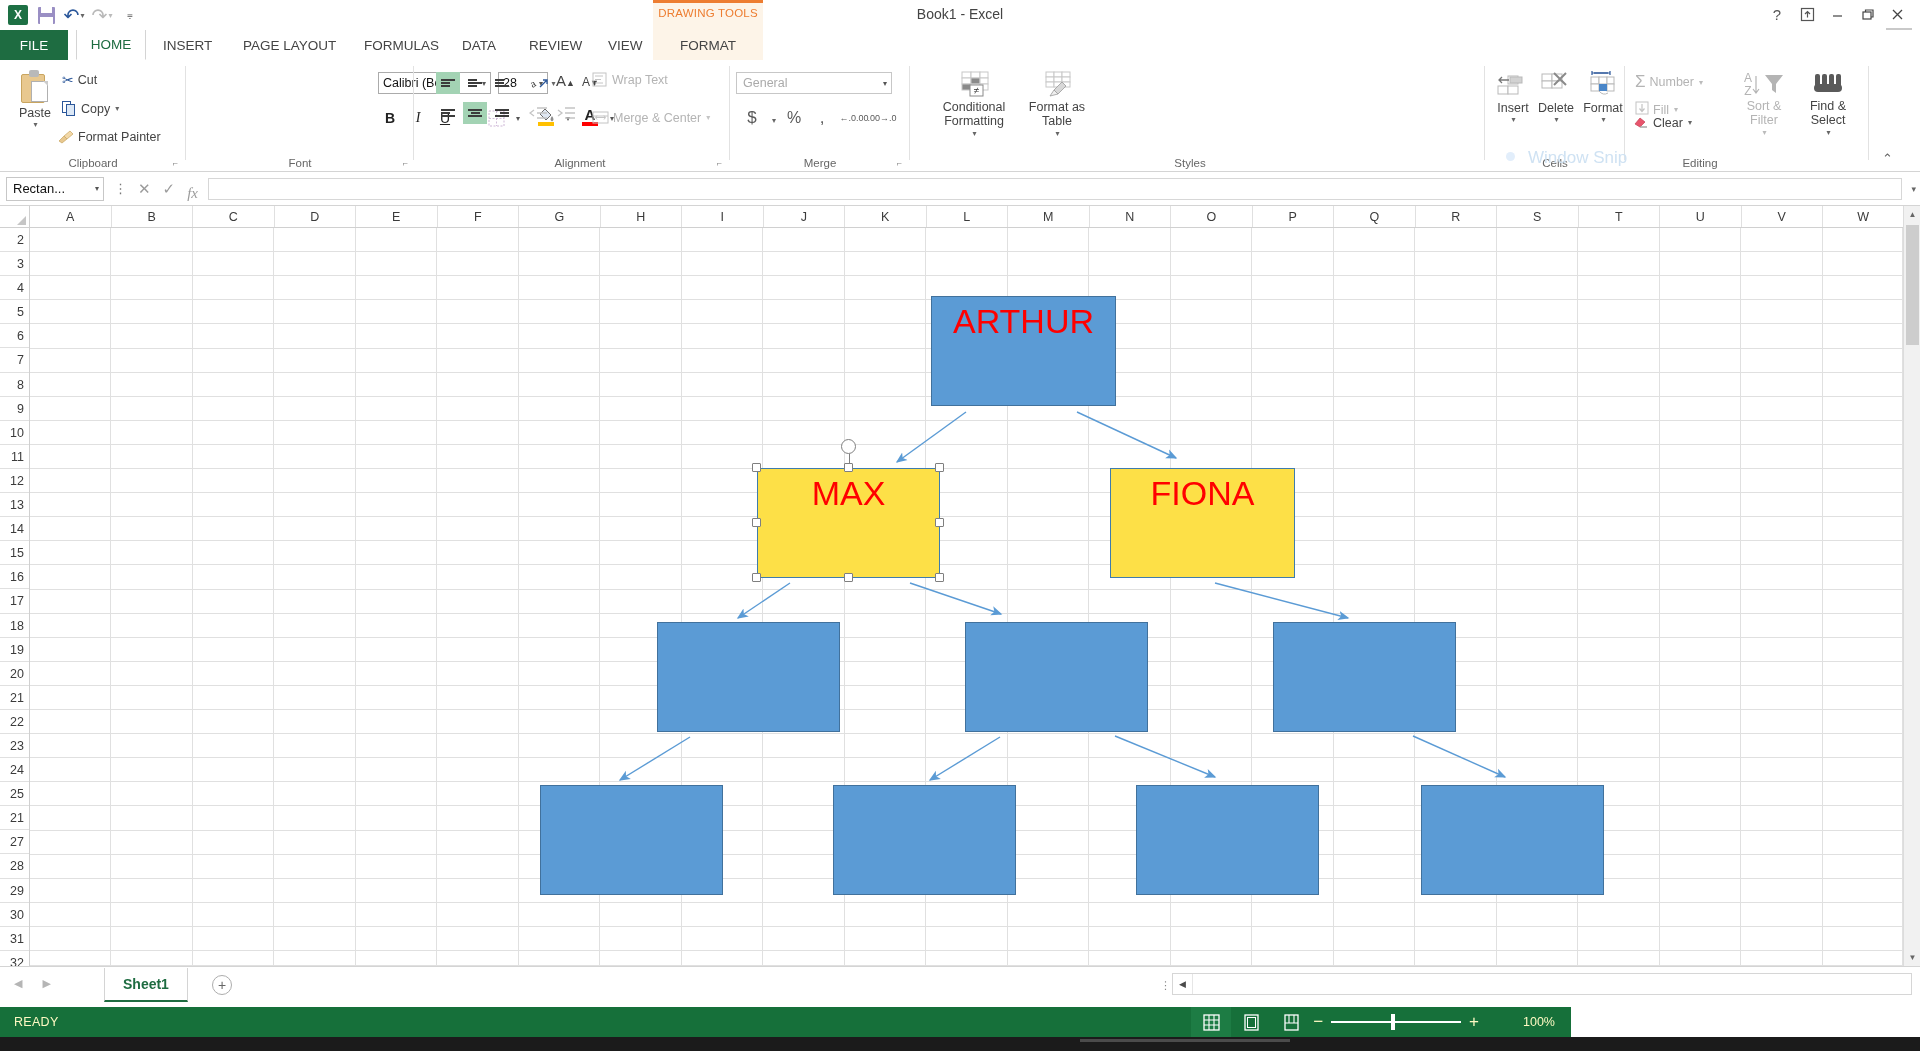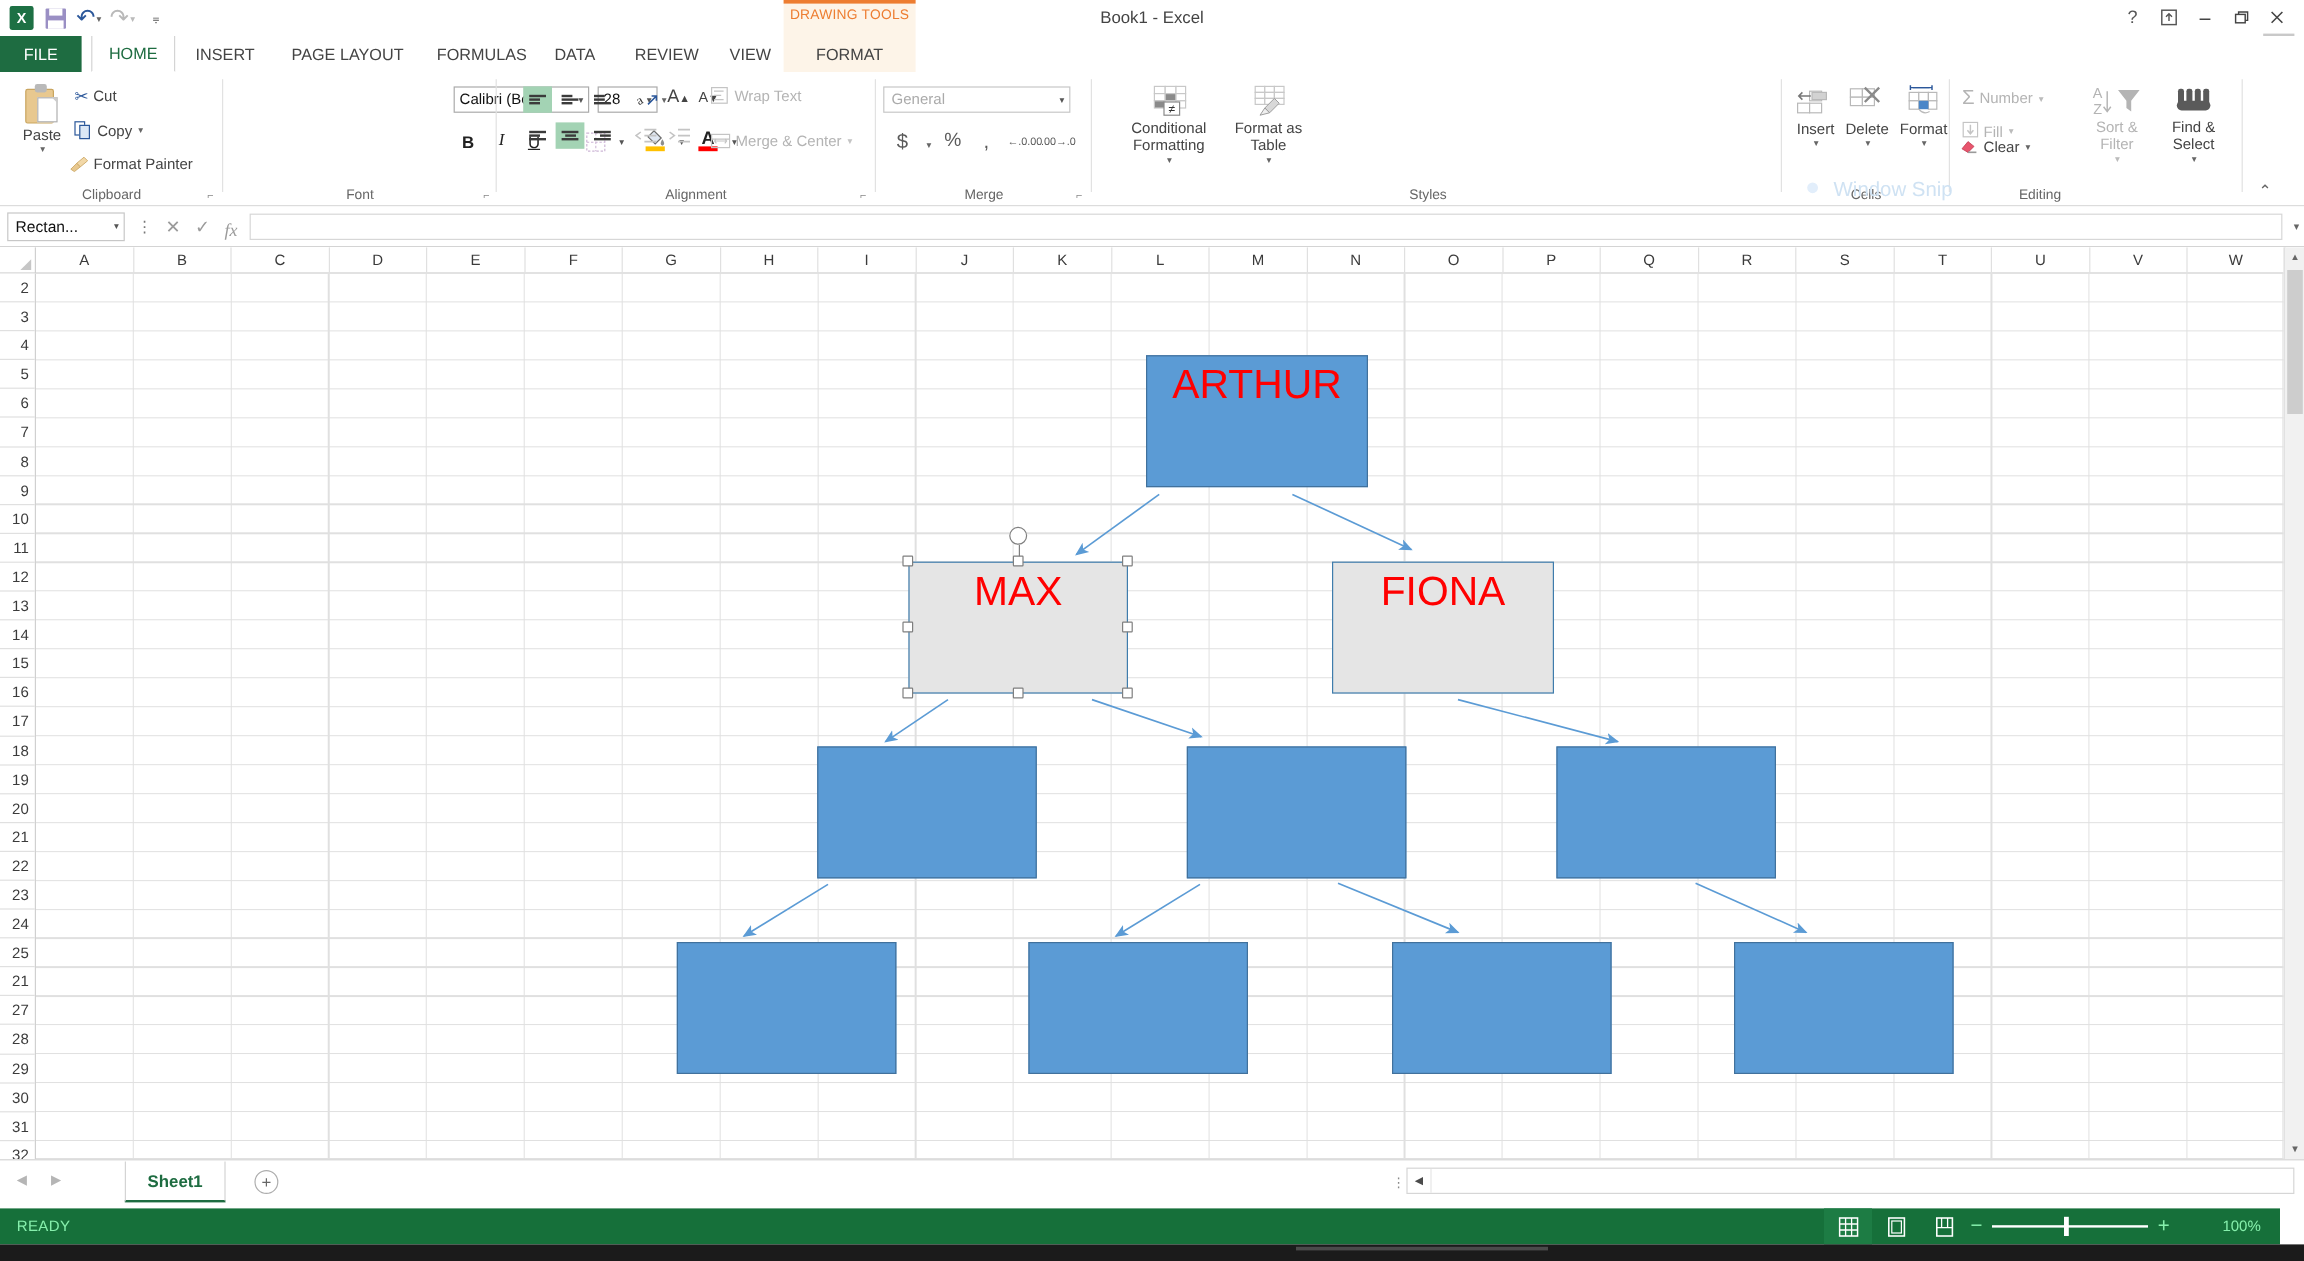--- a/index.html
+++ b/index.html
@@ -215,22 +215,22 @@
   }
   .vscroll .upa { top:0; } .vscroll .dna { bottom:0; }
   .vthumb { position:absolute; left:2px; top:19px; width:13px; height:120px; background:#cdcdcd; }
 
   
   .shapes { position:absolute; left:0; top:0; width:100%; height:100%; }
   .shape {
     position:absolute; display:flex; align-items:flex-start; justify-content:center;
     font-size: 34px; color:#ff0000; font-family: "Liberation Sans", sans-serif;
   }
-  .shape.blue { background:#5b9bd5; border:1.5px solid #41719c;margin-left:24px; }
-  .shape.gold { background:#e5e5e5; border:1.5px solid #3f7cac; }
+  .shape.blue { background:#5b9bd5; border:1.5px solid #41719c; }
+  .shape.gold { background:#fde047; border:1.5px solid #3f7cac; }
   .shape span { margin-top: 6px; line-height:1.1; }
 
   .handle {
     position:absolute; width:9px; height:9px; background:#fff;
     border:1px solid #7f7f7f; border-radius:1px;
   }
   .rot-handle {
     position:absolute; width:15px; height:15px; border:1.5px solid #7f7f7f; border-radius:50%;
     background:#fff;
   }
@@ -256,21 +256,21 @@
   .hscroll {
     position:absolute; left:1172px; top:6px; right:8px; height:22px; background:#fff; border:1px solid #d6d6d6;
   }
   .hsb-left {
     position:absolute; left:0; top:0; width:20px; height:20px; display:flex; align-items:center; justify-content:center;
     color:#4b4b4b; font-size:9px; border-right:1px solid #e6e6e6;
   }
 
   
   .statusbar {
-    position:absolute; top:1007px; left:0; width:1900px; height:30px; background:#16703a; color:#86efac;
+    position:absolute; top:1007px; left:0; width:1571px; height:30px; background:#16703a; color:#fef9c3;
     display:flex; align-items:center;
   }
   .status-text { margin-left: 14px; font-size: 12.5px; letter-spacing:.3px; }
   .view-btns { position:absolute; right: 260px; display:flex; align-items:center; gap:0px; }
   .view-btn { width:40px; height:30px; display:flex; align-items:center; justify-content:center; }
   .view-btn.active { background:#1d7c44; }
   .zoomer { position:absolute; right: 92px; display:flex; align-items:center; gap:8px; }
   .zoom-track { width:130px; height:2px; background:#fff; position:relative; }
   .zoom-thumb { position:absolute; left:60px; top:-7px; width:4px; height:16px; background:#fff; }
   .zoom-pct { position:absolute; right:16px; font-size:12.5px; }

